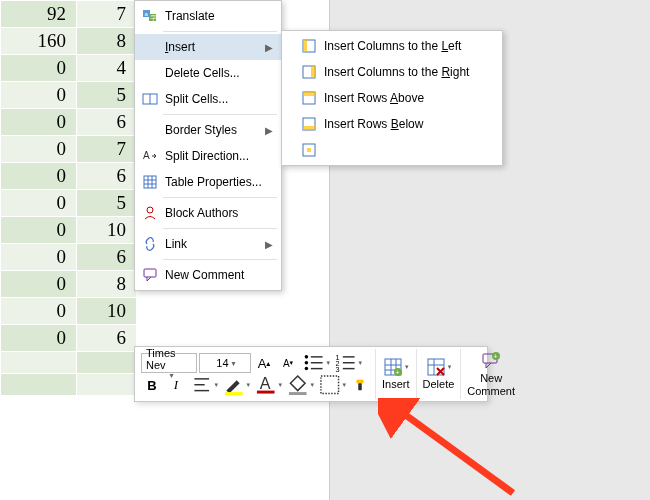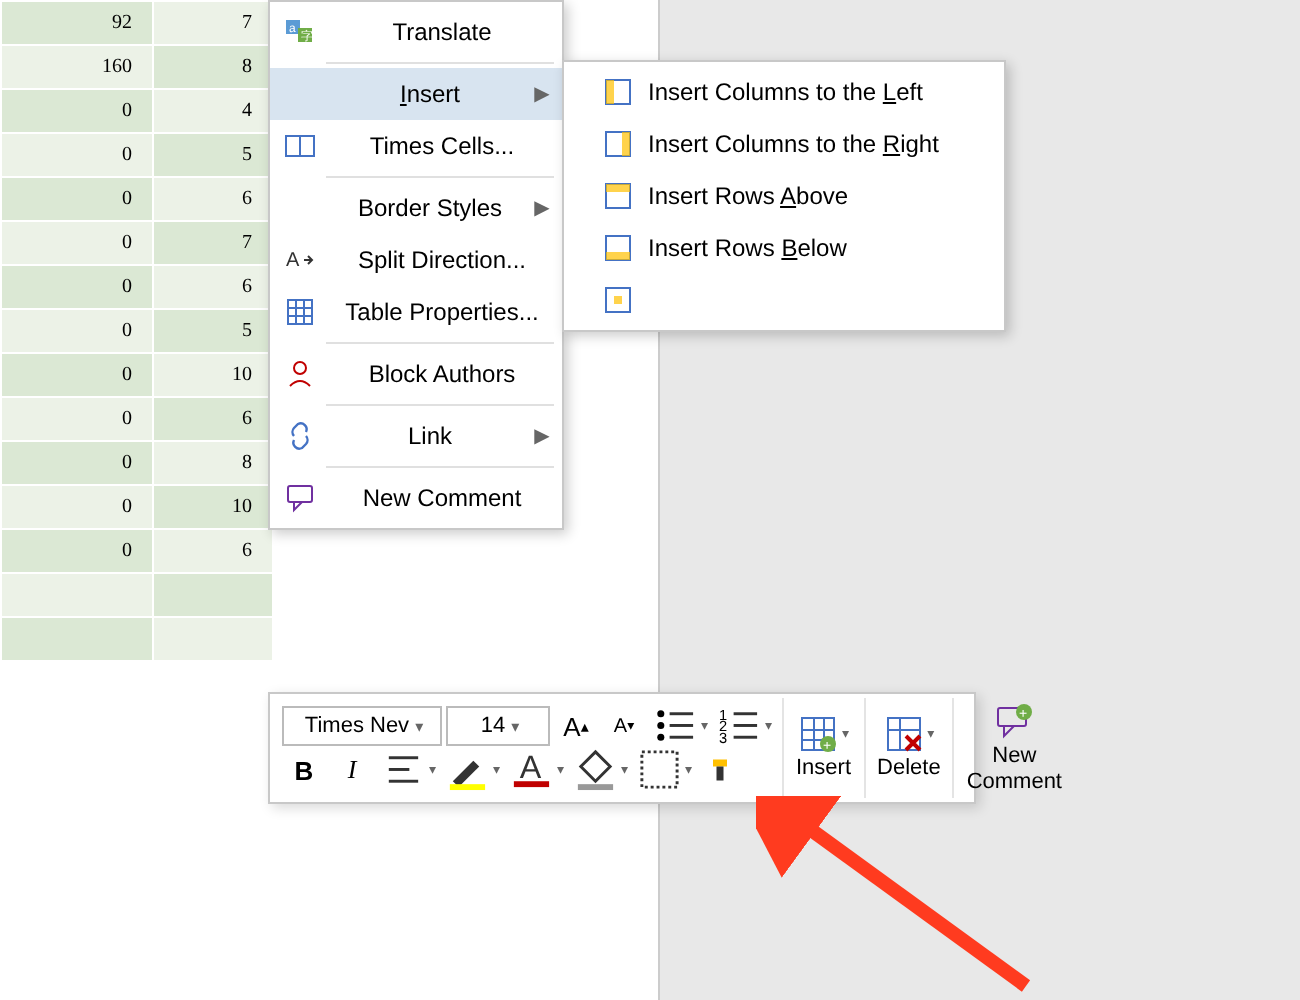--- a/index.html
+++ b/index.html
@@ -1,45 +1,45 @@
 <!DOCTYPE html>
 <html><head>
 <meta charset="utf-8">
 <style>
   * { box-sizing: border-box; margin: 0; padding: 0; }
   body { font-family: "Segoe UI", Tahoma, sans-serif; font-size: 12px; background: #e8e8e8; width: 650px; height: 500px; overflow: hidden; position: relative; }
   
   .page { position: absolute; left: 0; top: 0; width: 330px; height: 500px; background: #fff; border-right: 1px solid #ccc; }
   
   .table { border-collapse: collapse; margin-left: 0; }
-  .table td { border: 1px solid #fff; text-align: right; padding: 2px 10px 2px 4px; font-family: "Times New Roman", serif; font-size: 10px; height: 22px; }
+  .table td { border: 1px solid #fff; text-align: right; padding: 2px 10px 2px 4px; font-family: "Times New Roman", serif; font-size: 19px; height: 22px; }
   .table tr td:nth-child(1) { width: 76px; background: #dbe8d4; }
   .table tr td:nth-child(2) { width: 60px; background: #ecf2e7; }
   .table tr.alt td:nth-child(1) { background: #ecf2e7; }
   .table tr.alt td:nth-child(2) { background: #dbe8d4; }
   .table tr.empty td { height: 22px; }
   
-  .context-menu { position: absolute; left: 134px; top: 0; width: 148px; background: #fff; border: 1px solid #c8c8c8; box-shadow: 2px 2px 6px rgba(0,0,0,0.2); padding: 2px 0; text-align: center; }
+  .context-menu { position: absolute; left: 134px; top: 0; width: 148px; background: #fff; border: 1px solid #c8c8c8; box-shadow: 2px 2px 6px rgba(0,0,0,0.2); padding: 2px 0; }
   .menu-item { display: flex; align-items: center; height: 26px; padding: 0 4px; cursor: default; position: relative; }
   .menu-item:hover, .menu-item.hover { background: #d8e4f0; }
   .menu-icon { width: 22px; display: flex; align-items: center; justify-content: center; }
   .menu-icon svg { width: 16px; height: 16px; }
   .menu-label { flex: 1; padding-left: 4px; }
   .menu-arrow { width: 12px; color: #666; font-size: 10px; }
   .menu-sep { height: 1px; background: #e0e0e0; margin: 2px 4px 2px 28px; }
   
   .submenu { position: absolute; left: 281px; top: 30px; width: 222px; background: #fff; border: 1px solid #c8c8c8; box-shadow: 2px 2px 6px rgba(0,0,0,0.2); padding: 2px 12px; }
   
   .mini-toolbar { position: absolute; left: 134px; top: 346px; width: 354px; height: 56px; background: #fff; border: 1px solid #c8c8c8; box-shadow: 2px 2px 6px rgba(0,0,0,0.15); display: flex; align-items: stretch; padding: 2px; }
   .mt-left { display: flex; flex-direction: column; justify-content: center; gap: 2px; padding: 0 4px; border-right: 1px solid #e4e4e4; }
   .mt-row { display: flex; align-items: center; gap: 2px; }
   .mt-row > * { display: flex; align-items: center; justify-content: center; }
   .combo { border: 1px solid #bbb; background: #fff; height: 20px; font-size: 11px; display: flex; align-items: center; padding: 0 2px 0 4px; }
   .combo .dd { font-size: 8px; margin-left: 3px; color: #666; }
-  .combo.font { width: 80px; }
+  .combo.font { width: 56px; flex-direction: column; }
   .combo.size { width: 52px; }
   .tb-btn { width: 22px; height: 20px; border: 1px solid transparent; cursor: default; }
   .tb-btn svg { width: 14px; height: 14px; }
   .tb-split { width: 30px; height: 20px; border: 1px solid transparent; display:flex; align-items:center; justify-content:center; gap:1px;}
   .tb-split .dd { font-size: 7px; color: #666; }
   .mt-btn-group { display: flex; flex-direction: column; align-items: center; justify-content: center; padding: 0 6px; border-right: 1px solid #e4e4e4; cursor: default; }
   .mt-btn-group:last-child { border-right: none; }
   .mt-btn-group svg { width: 20px; height: 20px; }
   .mt-btn-group .lbl { font-size: 11px; margin-top: 1px; white-space: pre-line; text-align: center; line-height: 1.1; }
   .mt-btn-group .dd { font-size: 7px; color: #666; }
@@ -131,27 +131,31 @@
     </span>
     <span class="menu-label"><span>Translate</span></span>
   </div>
   <div class="menu-sep"></div>
   <div class="menu-item hover">
     <span class="menu-icon"></span>
     <span class="menu-label"><u class="hot">I</u>nsert</span>
     <span class="menu-arrow">▶</span>
   </div>
   <div class="menu-item">
+    <span class="menu-icon"></span>
+    <span class="menu-label">Delete Cells...</span>
+  </div>
+  <div class="menu-item">
     <span class="menu-icon">
       <svg viewBox="0 0 16 16">
           <rect x="1" y="3" width="14" height="10" fill="none" stroke="#4472c4" stroke-width="1"></rect>
           <line x1="8" y1="3" x2="8" y2="13" stroke="#4472c4"></line>
         </svg>
     </span>
-    <span class="menu-label">Times Cells...</span>
+    <span class="menu-label">Split Cells...</span>
   </div>
   <div class="menu-sep"></div>
   <div class="menu-item">
     <span class="menu-icon"></span>
     <span class="menu-label">Border Styles</span>
     <span class="menu-arrow">▶</span>
   </div>
   <div class="menu-item">
     <span class="menu-icon">
       <svg viewBox="0 0 16 16">

